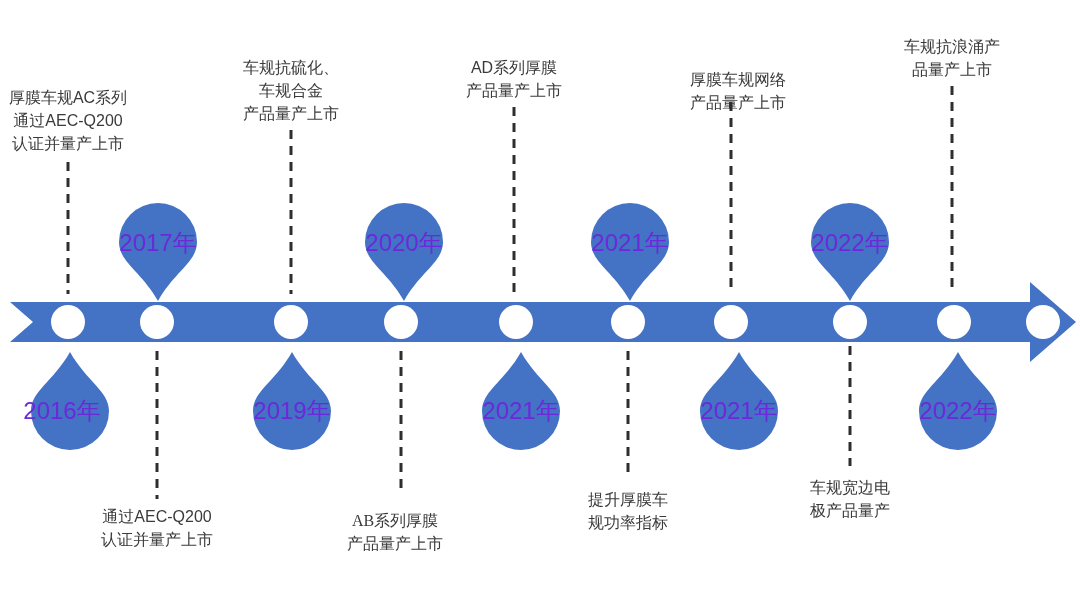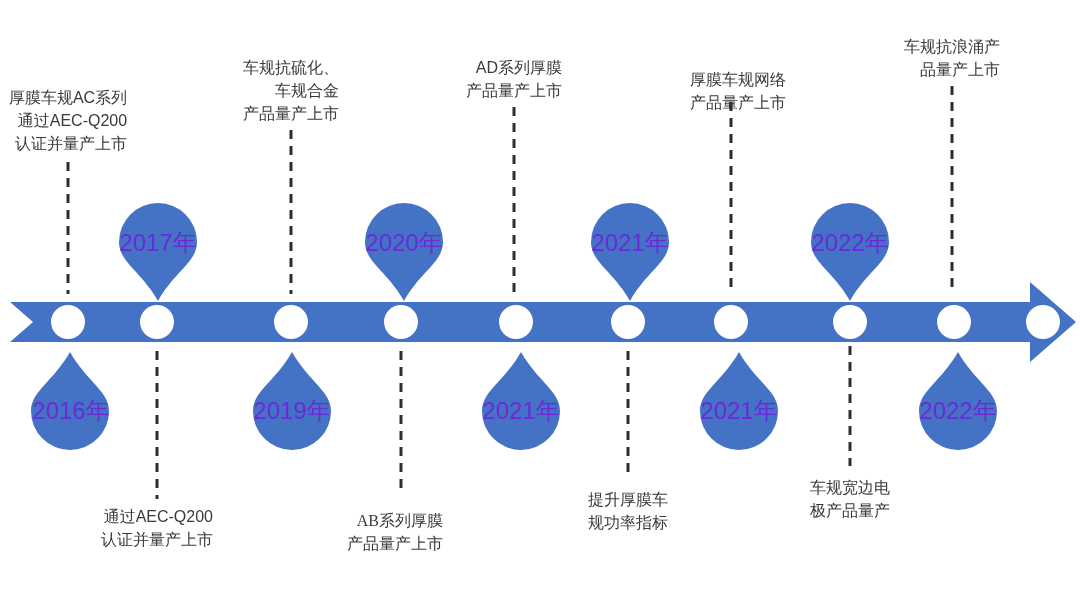--- a/index.html
+++ b/index.html
@@ -14,21 +14,21 @@
     font-family: "Liberation Sans", "DejaVu Sans", sans-serif;
   }
   .stage { position: absolute; inset: 0; }
 
   .band-svg { position: absolute; left: 0; top: 0; }
   .band-shape { fill: var(--brand); }
   .node-circle { fill: #ffffff; }
 
   .note {
     position: absolute; transform: translateX(-50%);
-    text-align: right; white-space: nowrap;
+    text-align: center; white-space: nowrap;
     font-size: 16px; line-height: 23px; color: var(--ink);
   }
   .dash {
     position: absolute; width: 3px; transform: translateX(-50%);
     background: repeating-linear-gradient(to bottom, var(--dash) 0 9px, transparent 9px 16px);
   }
   .drop {
     position: absolute; width: 80px; height: 98px; transform: translateX(-50%);
   }
   .drop svg { display: block; }
@@ -37,21 +37,21 @@
   .year {
     position: absolute; width: 90px; transform: translateX(-50%);
     text-align: center; color: #6d28d9;
     font-size: 24px; line-height: 28px;
   }
 
   
   .n0-note { left: 68px;  top: 86px;  }
   .n0-dash { left: 68px;  top: 162px; height: 132px; }
   .n0-drop { left: 70px;  top: 352px; }
-  .n0-year { left: 71px;  top: 397px; }
+  .n0-year { left: 62px;  top: 397px; }
 
   .n1-drop { left: 158px; top: 203px; }
   .n1-year { left: 158px; top: 229px; }
   .n1-dash { left: 157px; top: 351px; height: 148px; }
   .n1-note { left: 157px; top: 505px; }
 
   .n2-note { left: 291px; top: 56px;  }
   .n2-dash { left: 291px; top: 130px; height: 164px; }
   .n2-drop { left: 292px; top: 352px; }
   .n2-year { left: 292px; top: 397px; }

